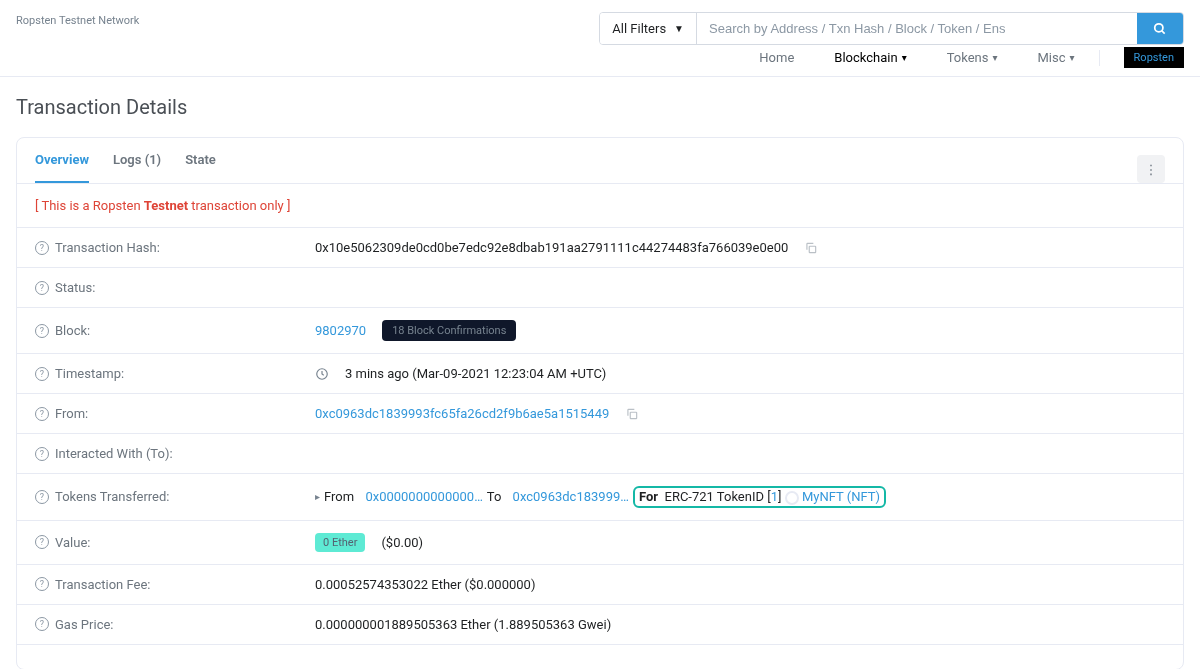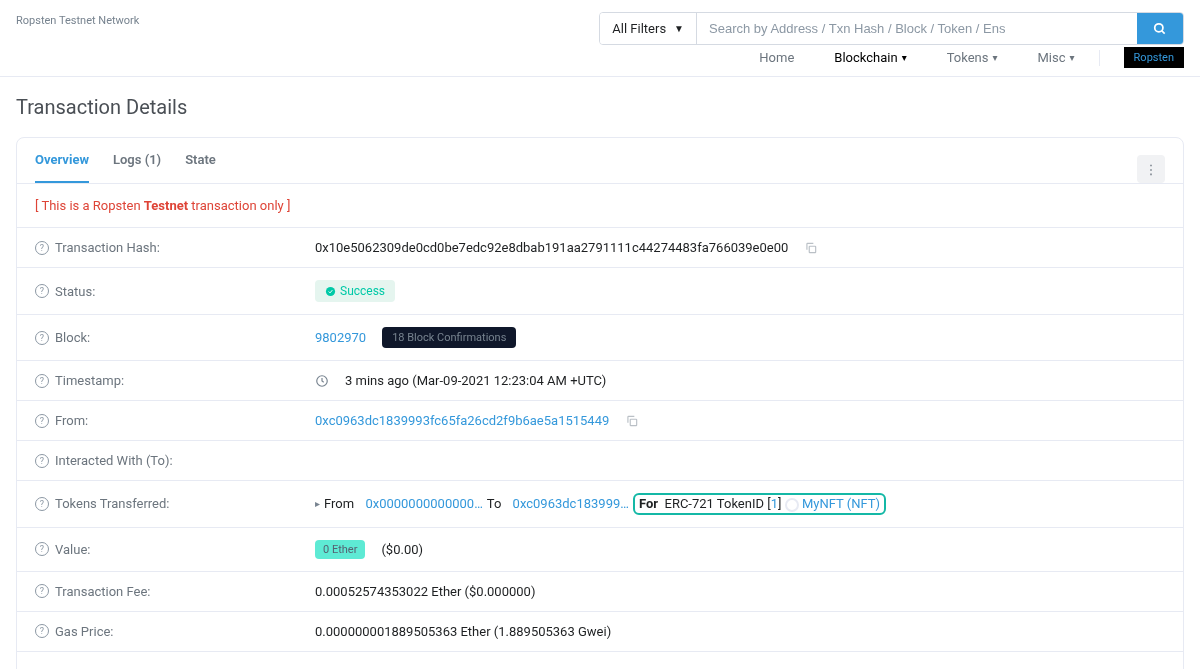--- a/index.html
+++ b/index.html
@@ -121,29 +121,20 @@
           <path d="M5 15V5a1 1 0 011-1h10"></path>
         </svg>
     </div>
   </div>
 
   <div class="row">
     <div class="row-label">
         <span class="help-icon">?</span>
         <span>Status:</span>
       </div>
-    <div class="row-value">
-      <span class="badge-success">
-        <svg width="11" height="11" viewBox="0 0 24 24" fill="#00c9a7">
-            <circle cx="12" cy="12" r="10"></circle>
-            <path d="M8 12l3 3 5-6" stroke="#fff" stroke-width="2" fill="none"></path>
-          </svg>
-        <span>Success</span>
-      </span>
-    </div>
   </div>
 
   <div class="row">
     <div class="row-label">
         <span class="help-icon">?</span>
         <span>Block:</span>
       </div>
     <div class="row-value">
       <a class="link">9802970</a>
       <span class="badge-confirm">18 Block Confirmations</span>

